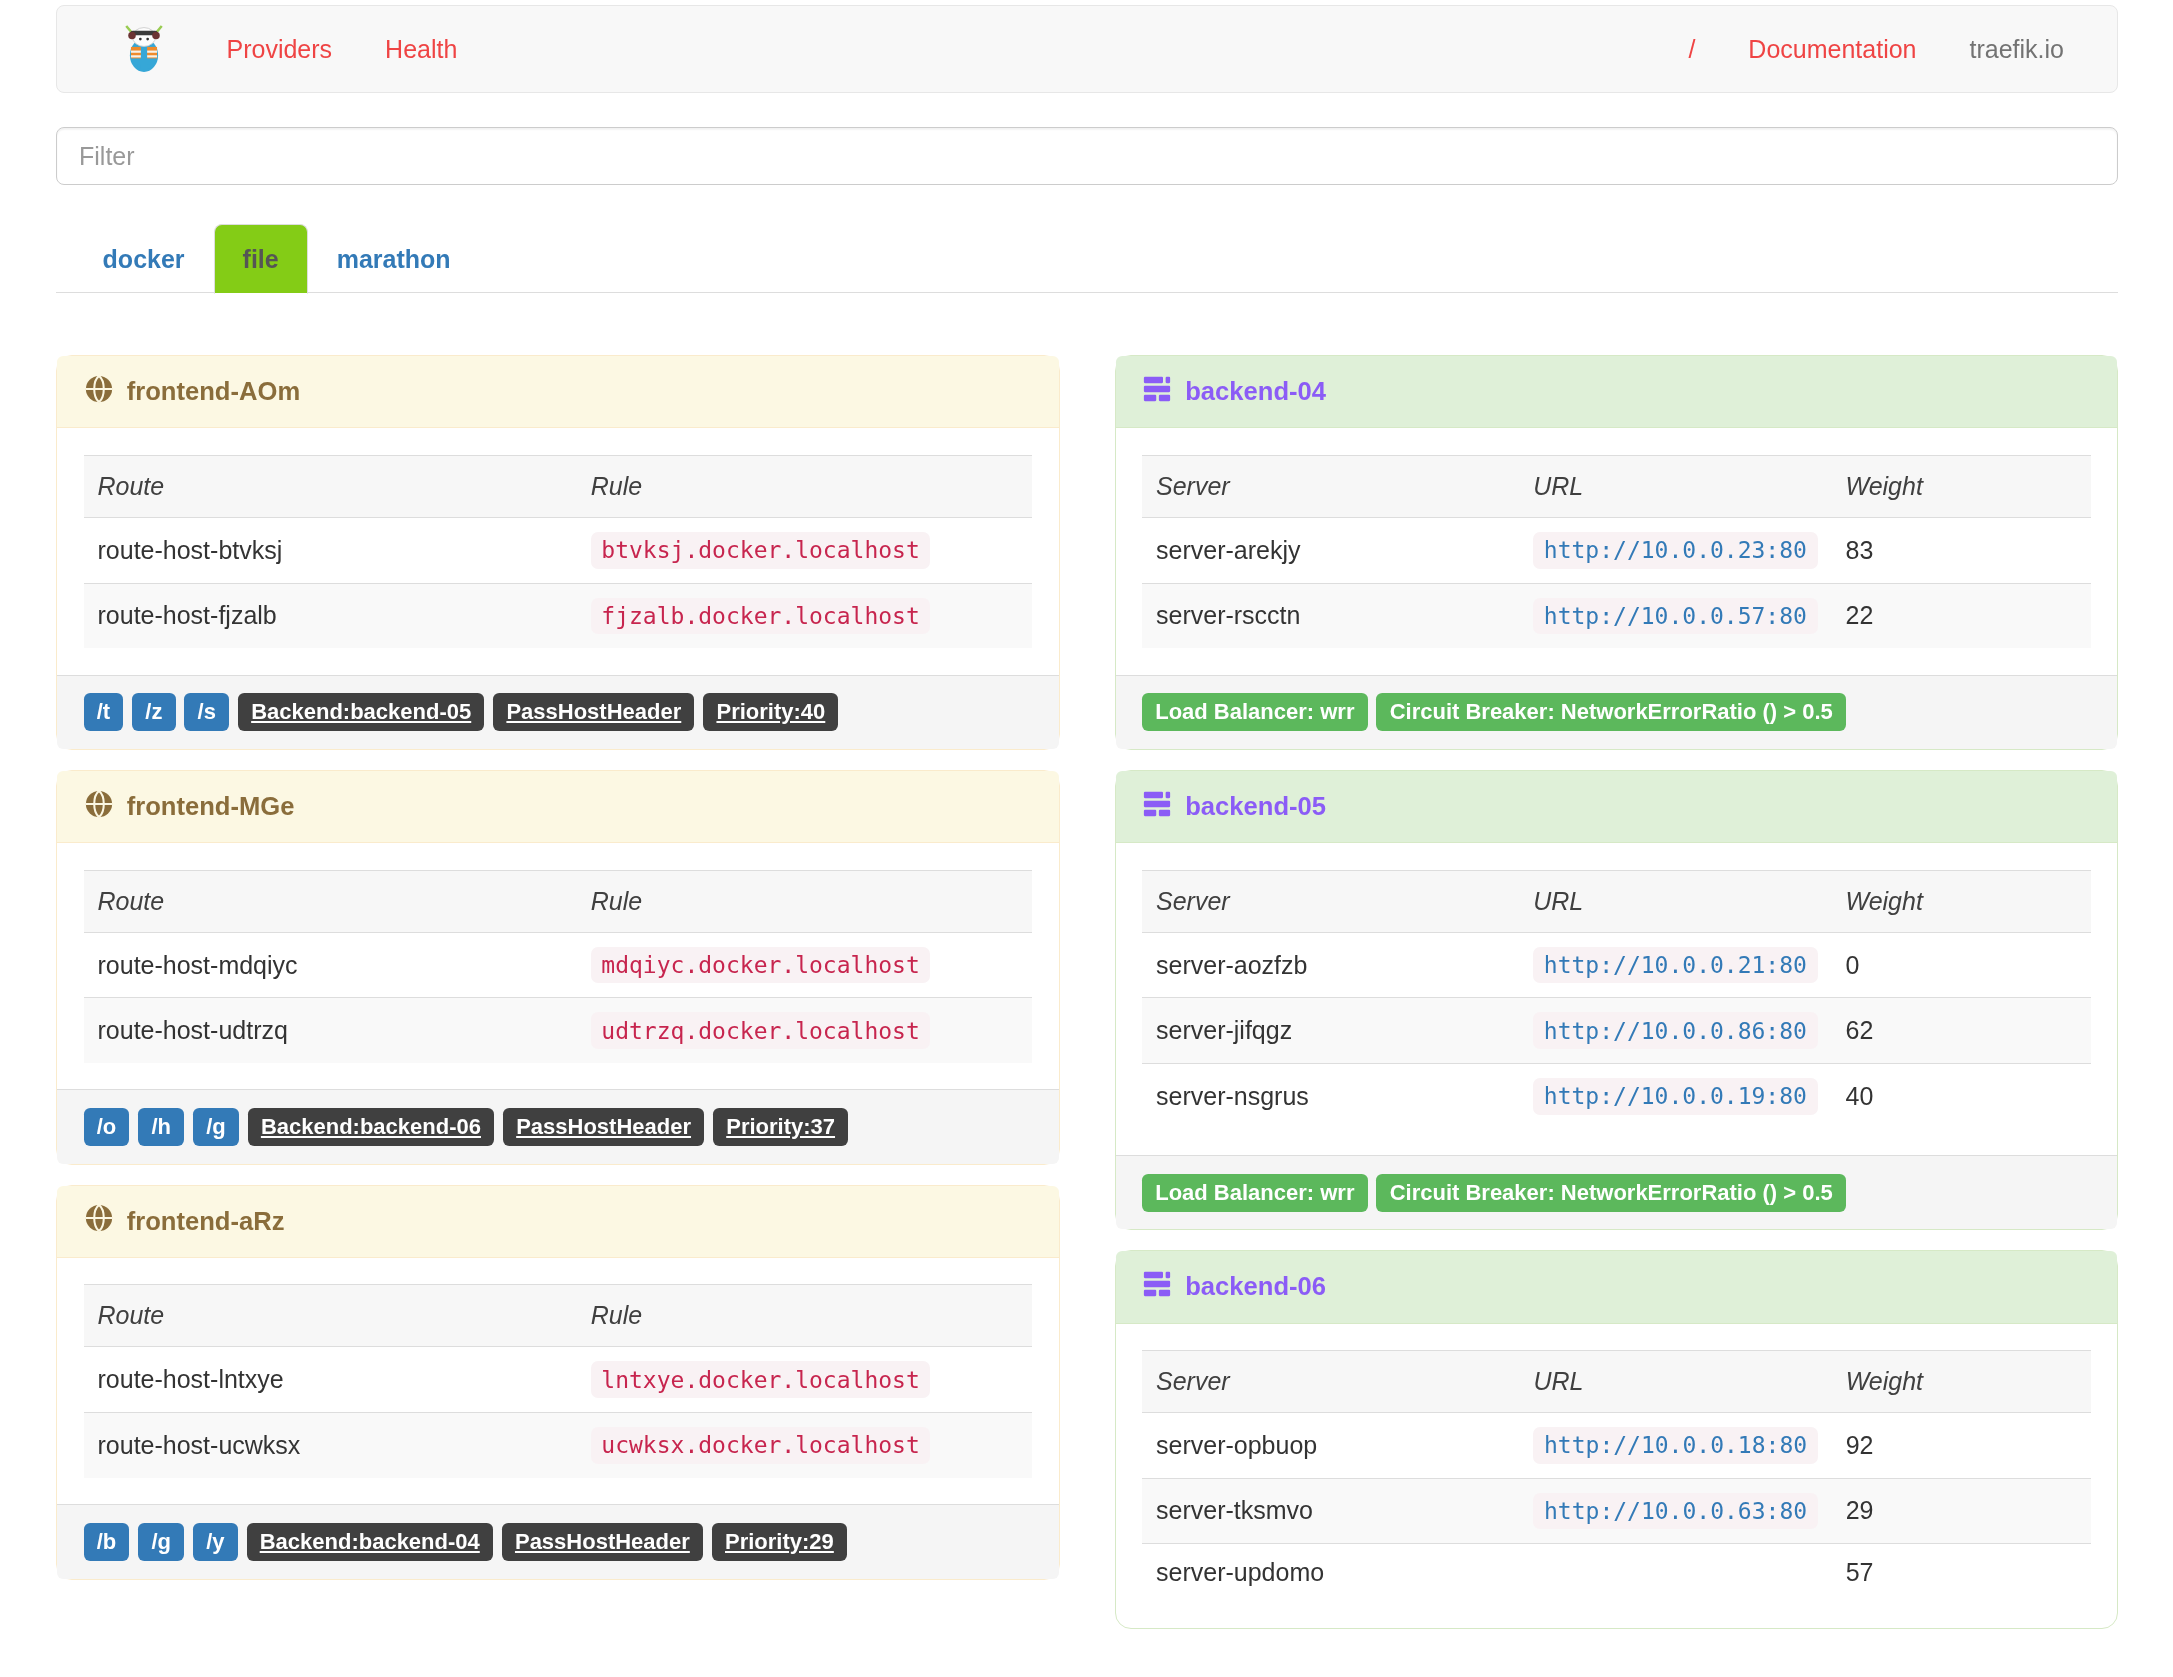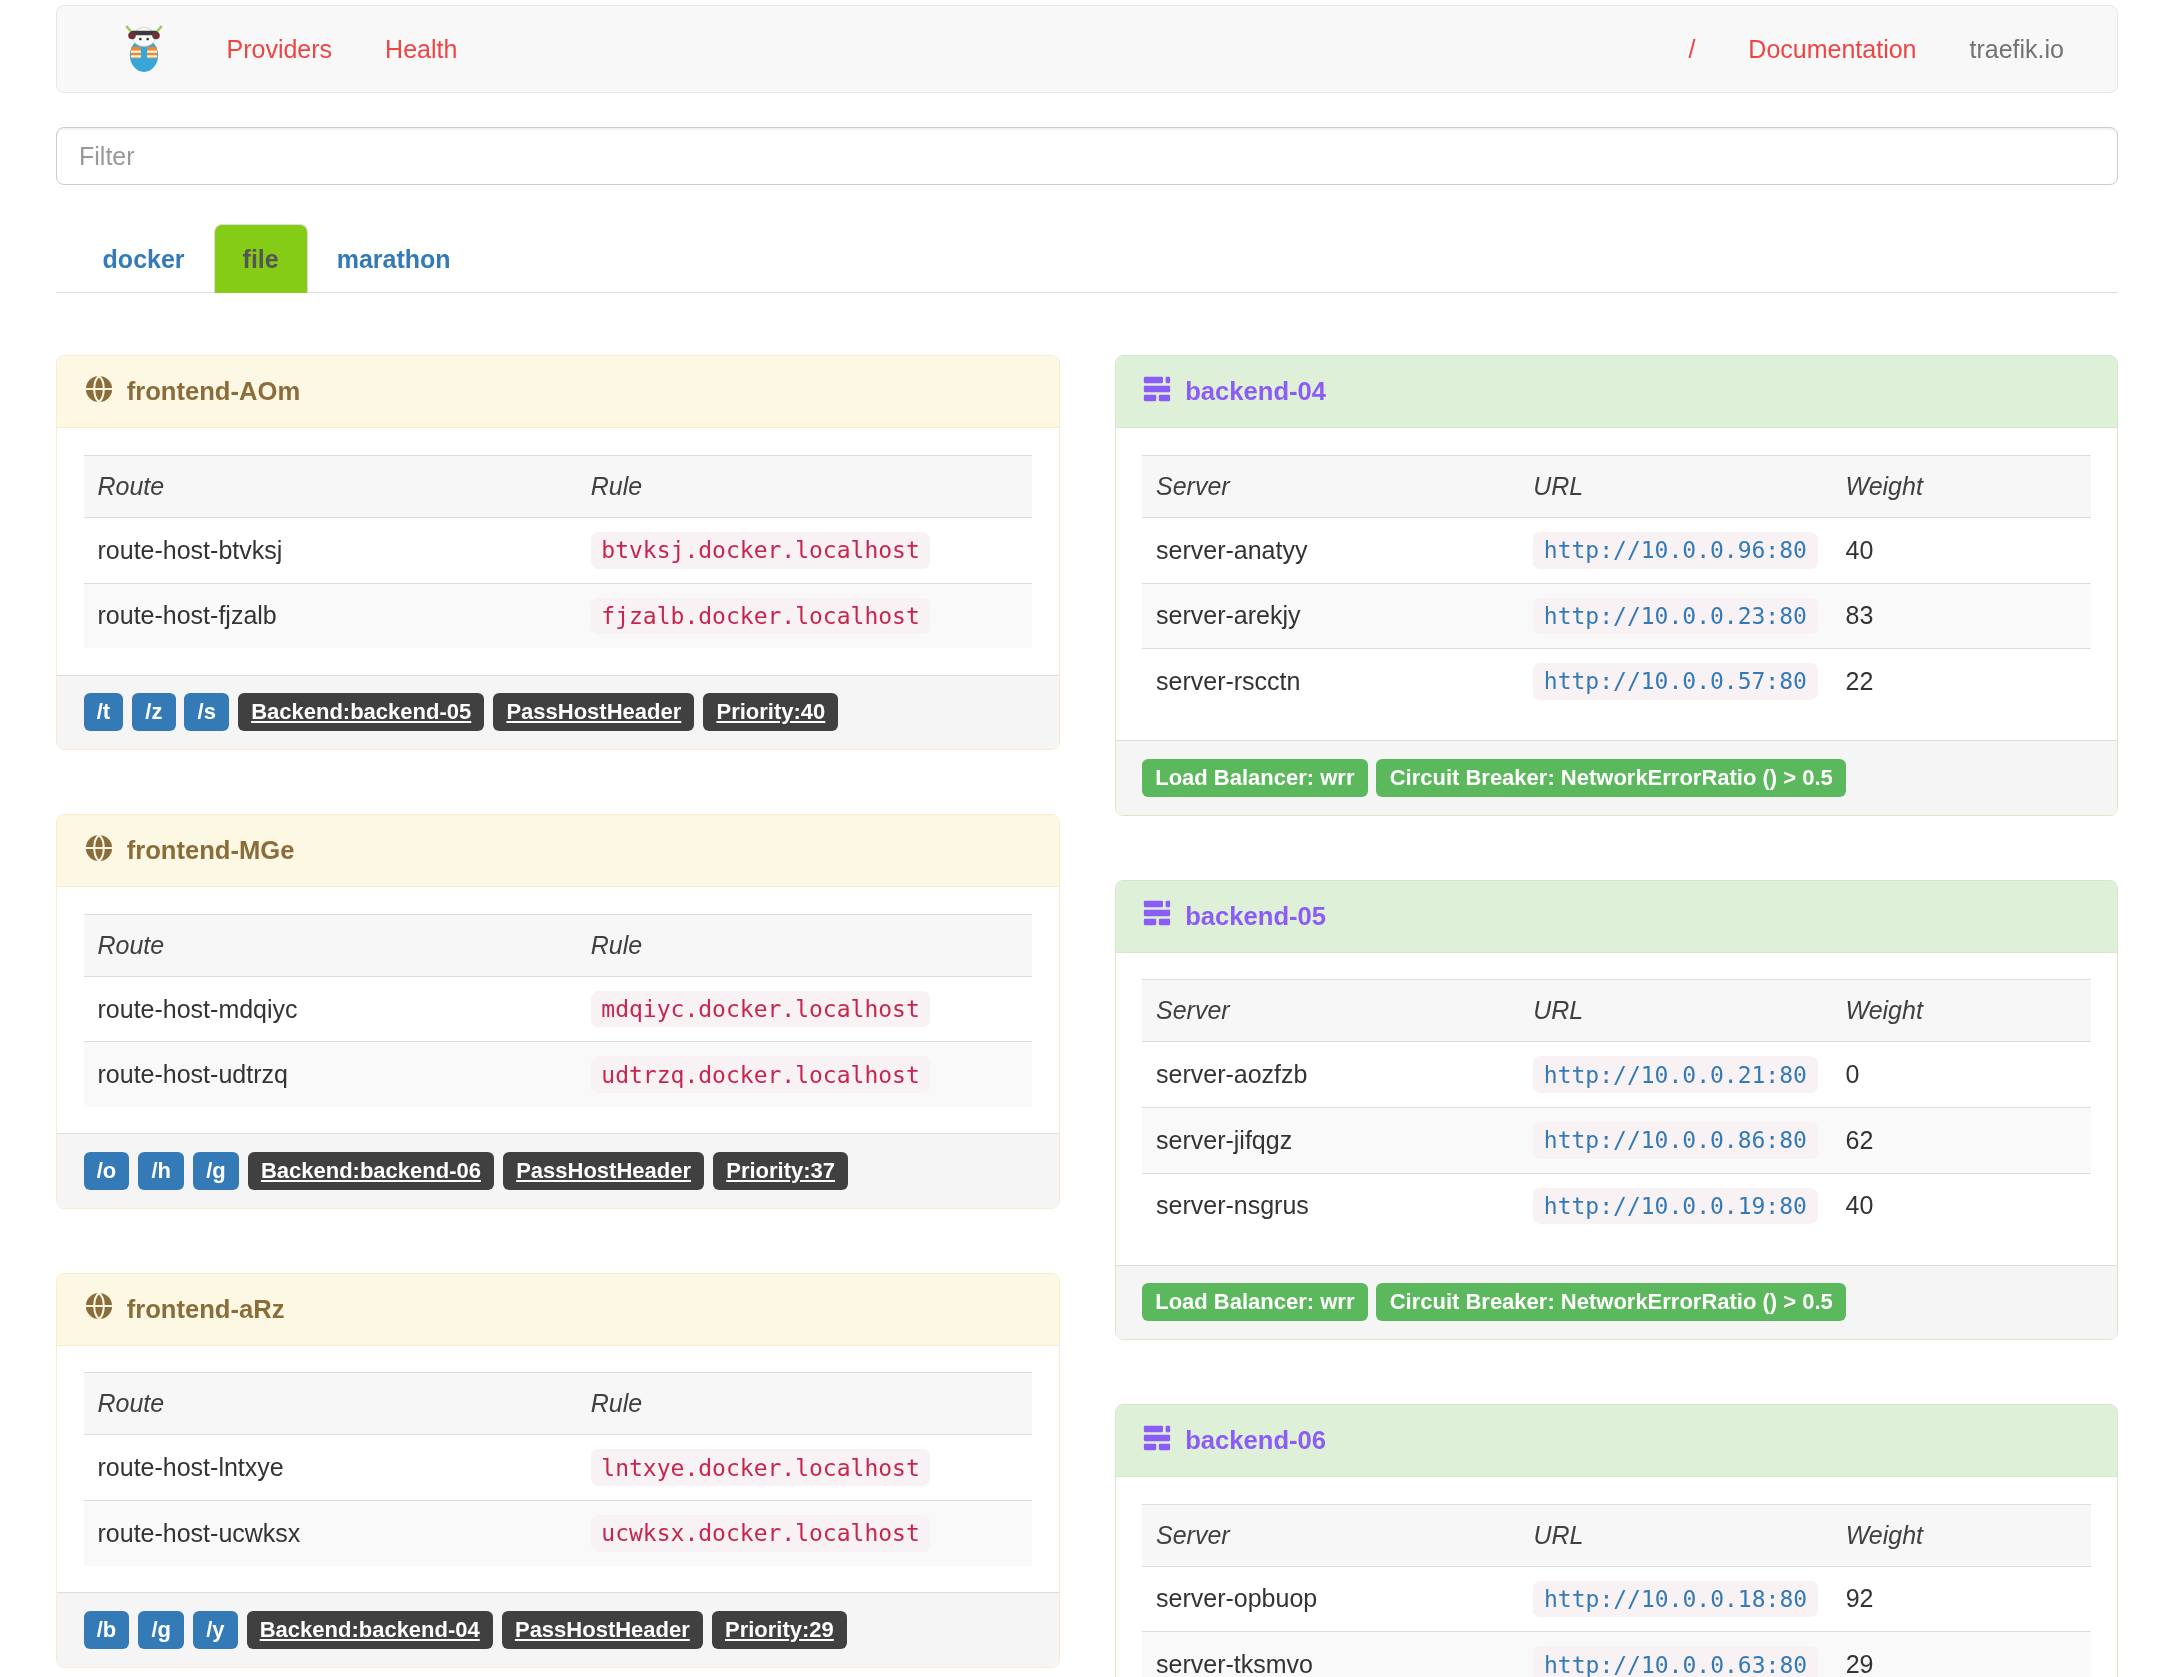--- a/index.html
+++ b/index.html
@@ -46,21 +46,21 @@
   .tab.active {
     color:#555; background:#84cc16; border-color:#ddd;
     border-bottom:1.8px solid #fff;
   }
 
   
   .content-row { display:flex; gap:55px; margin-top:62px; align-items:flex-start; }
   .col { flex:1; min-width:0; }
 
   
-  .panel { border:1.8px solid; border-radius:8px; margin-bottom:64px; background:#fff; }
+  .panel { border:1.8px solid; border-radius:16px; margin-bottom:20px; background:#fff; }
   .panel-warning { border-color:#faebcc; }
   .panel-success { border-color:#d6e9c6; }
   .panel-heading {
     padding:17.6px 26.5px; font-weight:bold; font-size:25.6px;
     display:flex; align-items:center; gap:13.2px;
     border-radius:6.2px 6.2px 0 0;
   }
   .panel-warning .panel-heading { background:#fcf8e3; color:#8a6d3b; border-bottom:1.8px solid #faebcc; }
   .panel-success .panel-heading { background:#dff0d8; color:#8b5cf6; border-bottom:1.8px solid #d6e9c6; }
   .panel-heading svg { flex:0 0 auto; }
@@ -268,25 +268,20 @@
             <table class="grid">
               <thead>
                 <tr>
                   <th style="width:41%">Server</th>
                   <th style="width:31%">URL</th>
                   <th style="width:28%">Weight</th>
                 </tr>
               </thead>
               <tbody>
                 <tr>
-                  <td>server-anatyy</td>
-                  <td><a class="code url">http://10.0.0.96:80</a></td>
-                  <td>40</td>
-                </tr>
-                <tr>
                   <td>server-arekjy</td>
                   <td><a class="code url">http://10.0.0.23:80</a></td>
                   <td>83</td>
                 </tr>
                 <tr>
                   <td>server-rscctn</td>
                   <td><a class="code url">http://10.0.0.57:80</a></td>
                   <td>22</td>
                 </tr>
               </tbody>

